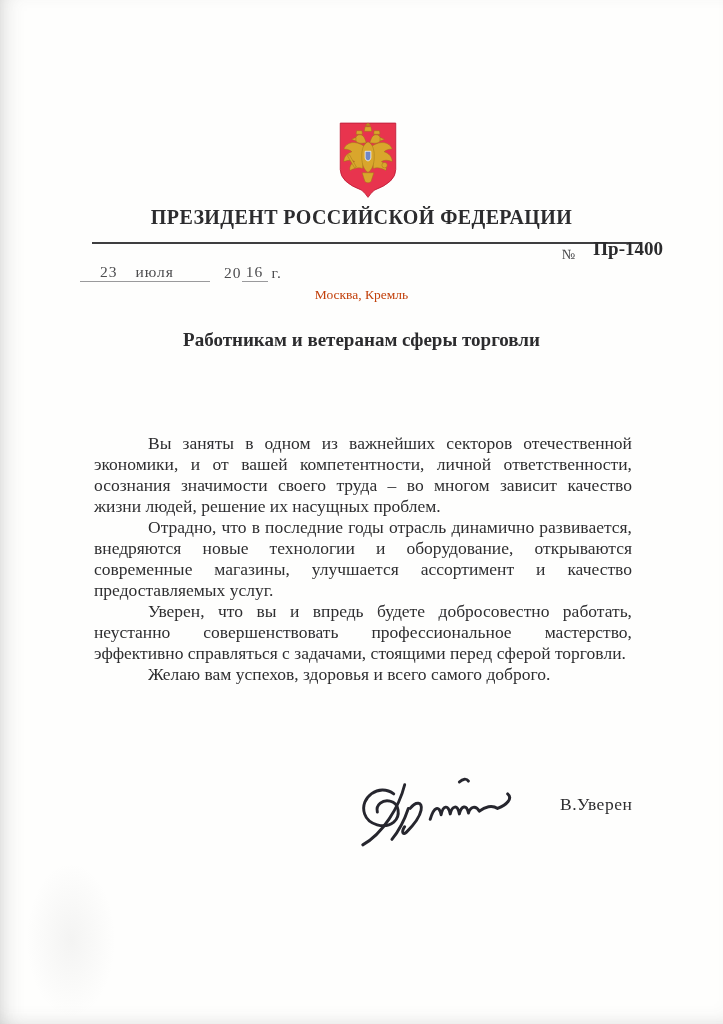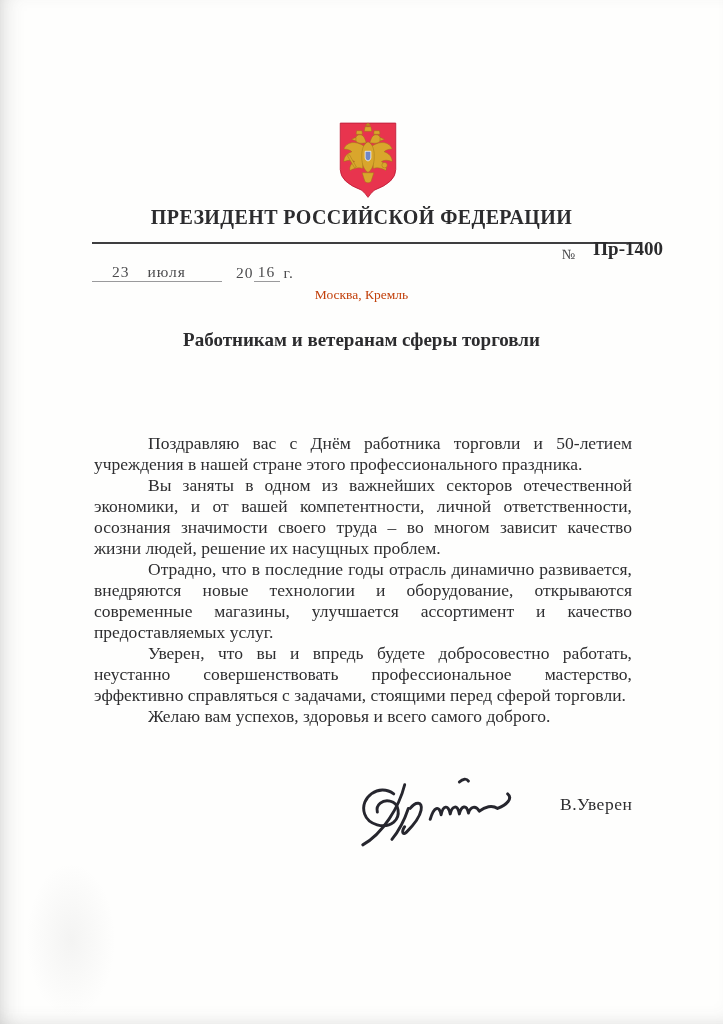--- a/index.html
+++ b/index.html
@@ -30,21 +30,21 @@
     letter-spacing: .4px; color: #2c2c2e; white-space: nowrap;
   }
   .rule {
     position: absolute; top: 242px; left: 92px; width: 549px; height: 0;
     border-top: 2px solid #3e3e40;
   }
   .date-row {
     position: absolute; top: 252px; left: 80px; right: 38px; height: 30px;
     font-size: 15.5px; color: #4c4c4e;
   }
-  .date-left { position: absolute; left: 12px; bottom: 0; display: flex; align-items: center; letter-spacing: 1px; }
+  .date-left { position: absolute; left: 0; bottom: 0; display: flex; align-items: center; letter-spacing: 1px; }
   .blank-long {
     display: inline-block; width: 130px; border-bottom: 1.5px solid #9a9a9c;
     text-align: left; padding-left: 20px; box-sizing: border-box;
   }
   .blank-long .month { margin-left: 18px; }
   .year-prefix { margin-left: 14px; }
   .blank-short {
     display: inline-block; width: 26px; border-bottom: 1.5px solid #9a9a9c;
     text-align: center;
   }
@@ -120,21 +120,20 @@
       <span class="number-sign">№</span><span class="number-value">Пр-1400</span>
     </div>
   </div>
 
   <div class="place">Москва, Кремль</div>
 
   <div class="addressee">Работникам и ветеранам сферы торговли</div>
 
 
   <div class="body-text">
-    <p>Поздравляю вас с Днём работника торговли и 50-летием учреждения в нашей стране этого профессионального праздника.</p>
     <p>Вы заняты в одном из важнейших секторов отечественной экономики, и от вашей компетентности, личной ответственности, осознания значимости своего труда – во многом зависит качество жизни людей, решение их насущных проблем.</p>
     <p>Отрадно, что в последние годы отрасль динамично развивается, внедряются новые технологии и оборудование, открываются современные магазины, улучшается ассортимент и качество предоставляемых услуг.</p>
     <p>Уверен, что вы и впредь будете добросовестно работать, неустанно совершенствовать профессиональное мастерство, эффективно справляться с задачами, стоящими перед сферой торговли.</p>
     <p>Желаю вам успехов, здоровья и всего самого доброго.</p>
   </div>
 
   <div class="signature-row">
     <svg class="signature-svg" width="195" height="82" viewBox="0 0 210 90" xmlns="http://www.w3.org/2000/svg">
       <g fill="none" stroke-width="3.2" stroke-linecap="round" stroke-linejoin="round" stroke="#26262e">
         <path d="M12,80 C34,68 52,38 58,14"></path>

